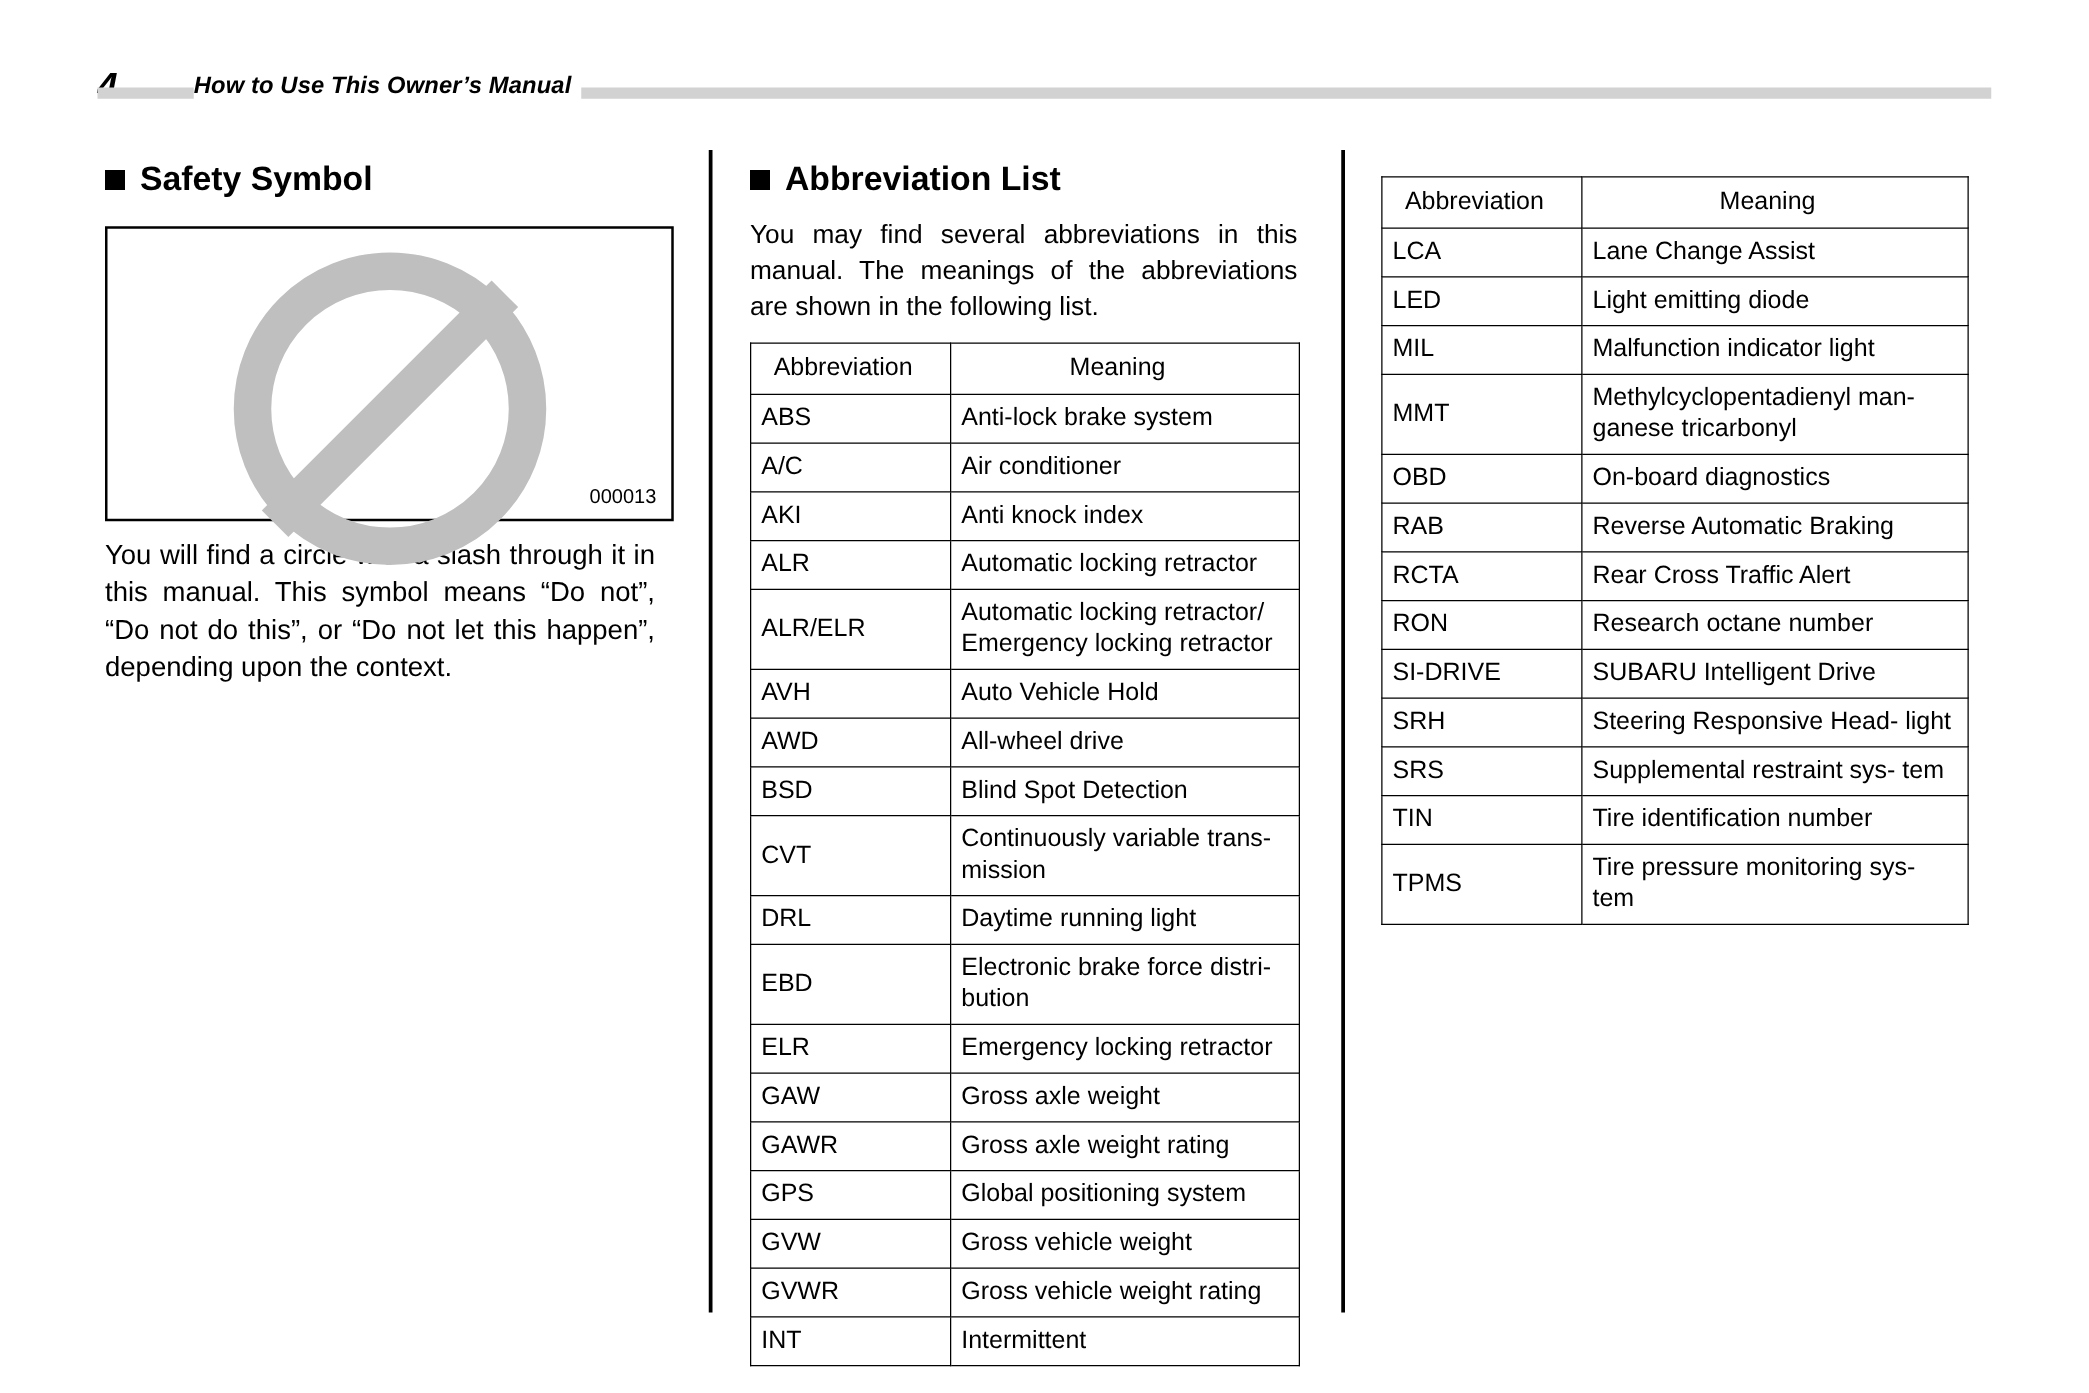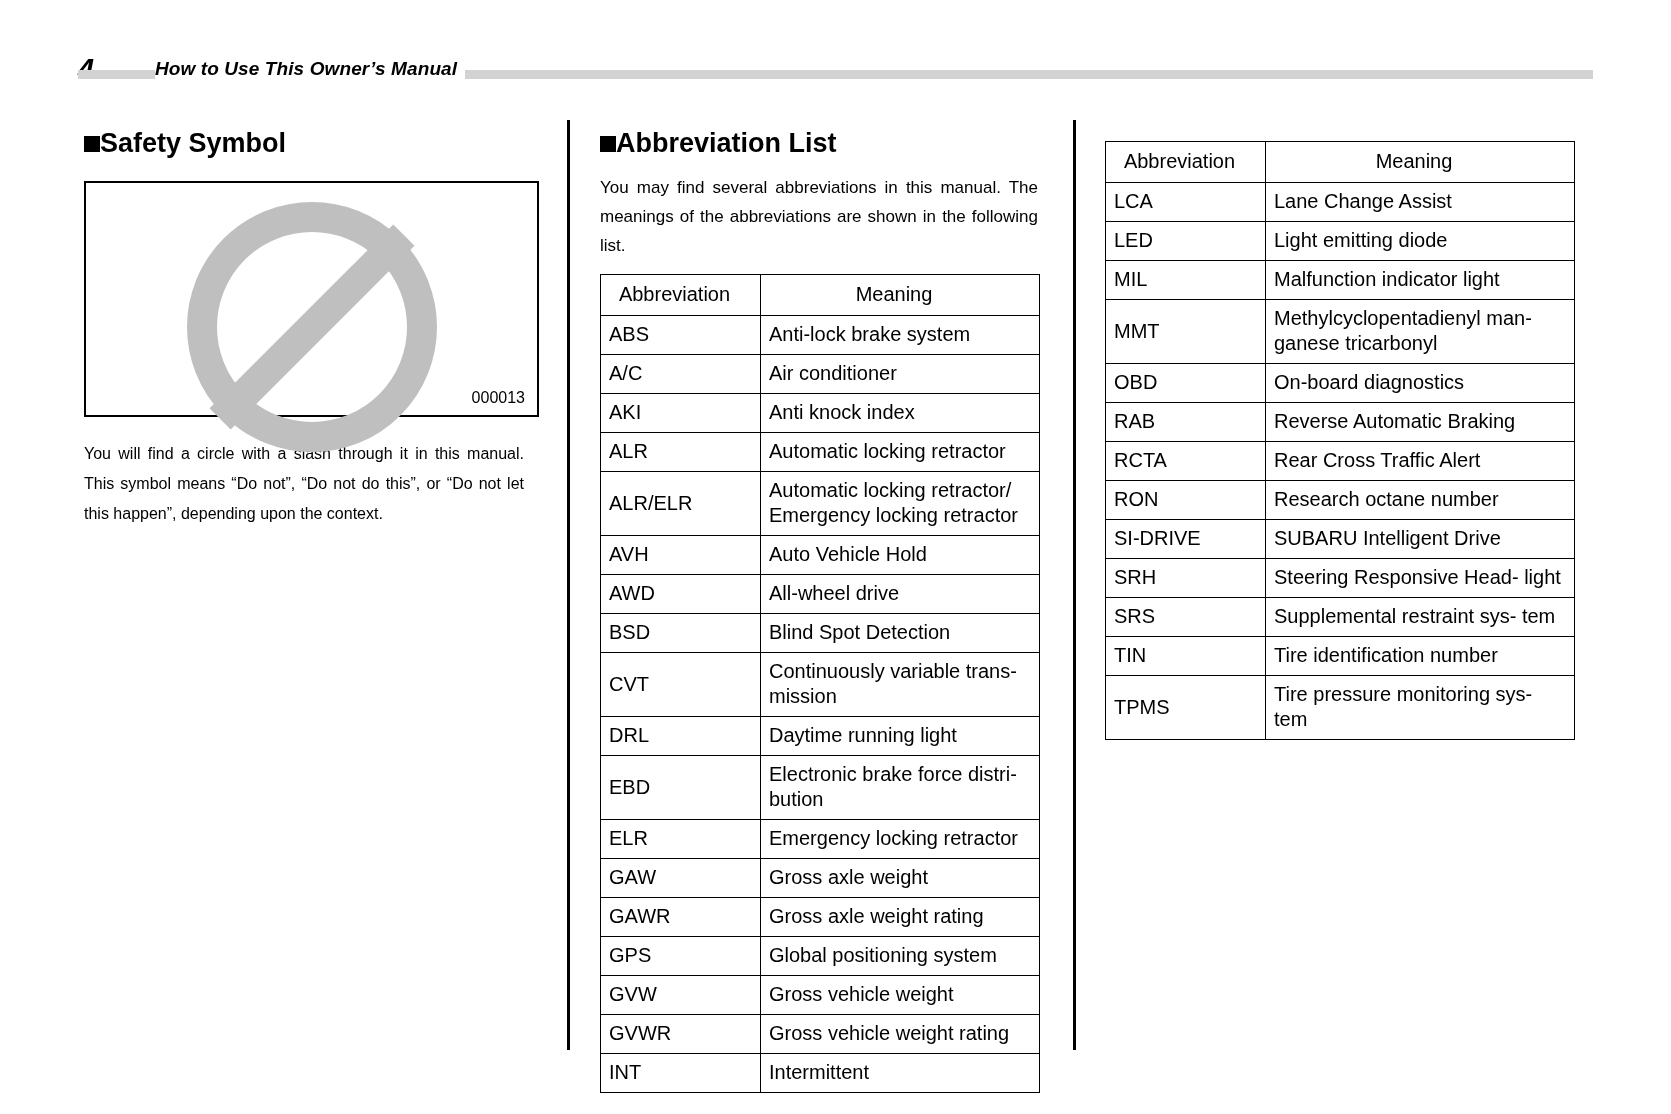--- a/index.html
+++ b/index.html
@@ -69,20 +69,21 @@
     height: 930px;
     background: #000000;
   }
   .col-sep.s1 { left: 567px; }
   .col-sep.s2 { left: 1073px; }
 
   
   .section-head {
     display: flex;
     align-items: center;
+    gap: 12px;
   }
   .head-square {
     width: 16px;
     height: 16px;
     background: #000000;
     display: inline-block;
     flex: 0 0 auto;
     position: relative;
     top: 1px;
   }
@@ -137,37 +138,37 @@
     transform-origin: center center;
   }
   .fig-code {
     position: absolute;
     right: 12px;
     bottom: 8px;
     font-size: 16px;
     line-height: 18px;
   }
   .col1-text {
-    margin-top: 22px;
-    font-size: 16px;
+    margin-top: 12px;
+    font-size: 22px;
     line-height: 30px;
     text-align: justify;
     width: 440px;
   }
 
   
   .col2 {
     position: absolute;
     left: 600px;
     top: 127px;
     width: 440px;
   }
   .col2-intro {
     margin-top: 14px;
-    font-size: 17px;
+    font-size: 21px;
     line-height: 29px;
     text-align: justify;
     width: 438px;
   }
 
   
   .col3 {
     position: absolute;
     left: 1105px;
     top: 127px;

